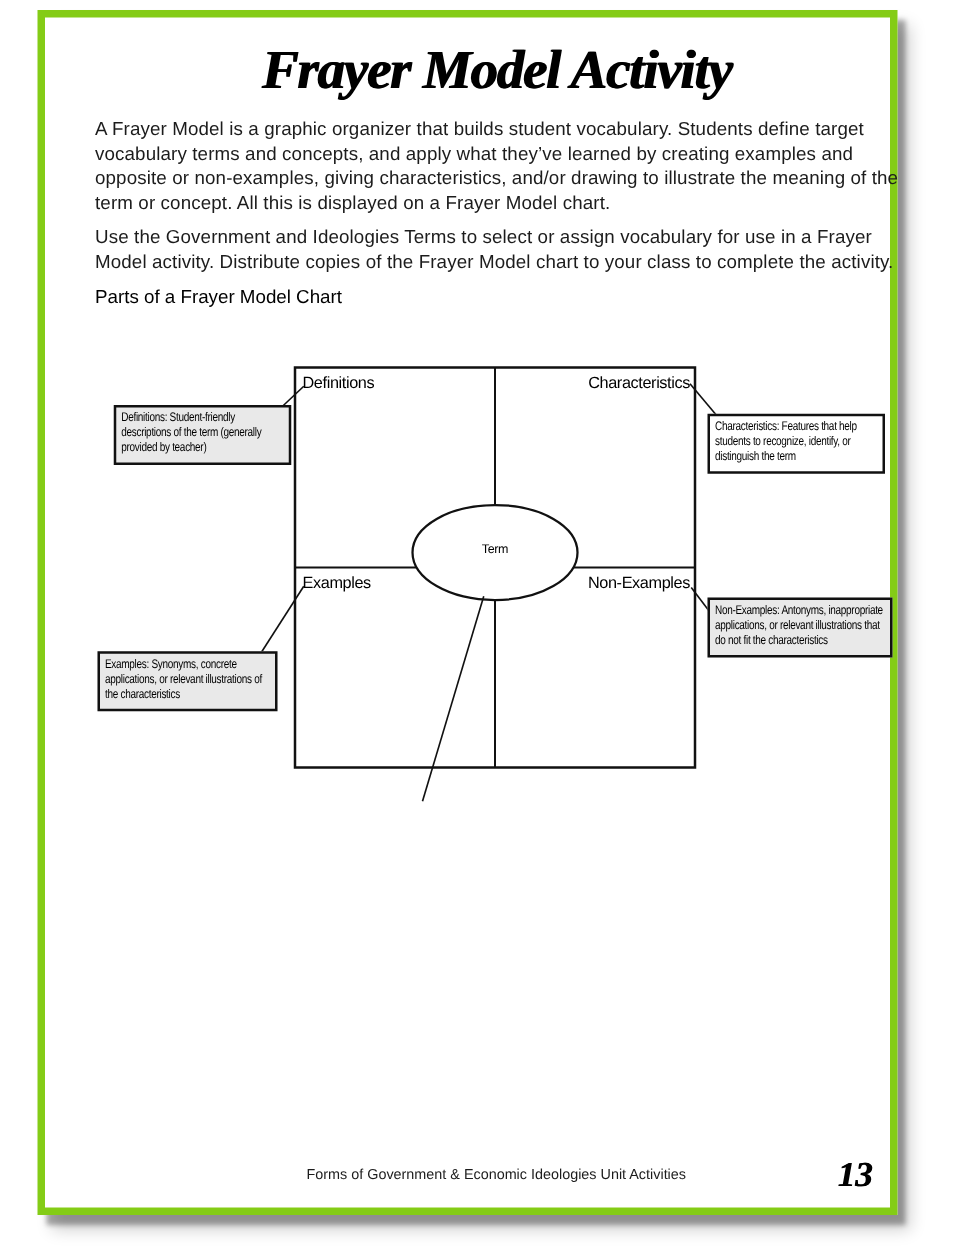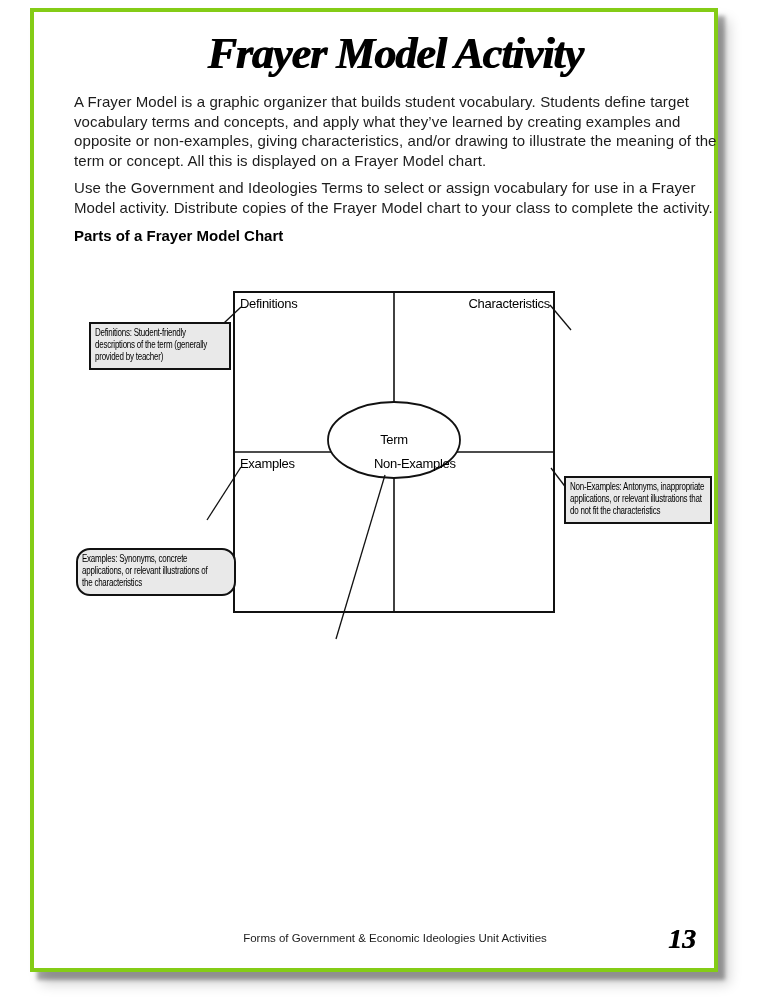--- a/index.html
+++ b/index.html
@@ -4,79 +4,79 @@
 <style>
   * { margin:0; padding:0; box-sizing:border-box; }
   html,body { background:#ffffff; }
   body { font-family:"Liberation Sans", sans-serif; color:#111; }
 
   .canvas {
     position:relative; width:773px; height:1000px; background:#ffffff; overflow:hidden;
   }
   .sheet {
     position:absolute; left:30px; top:8px; width:688px; height:964px;
-    background:#ffffff; border:4px solid #84cc16;
+    background:#ffffff; border:6px solid #84cc16;
     box-shadow: 7px 8px 4px rgba(0,0,0,0.32), 11px 12px 12px rgba(0,0,0,0.18);
   }
 
   .title {
     position:absolute; top:16px; left:40px; width:642px; text-align:center;
     font-family:"Liberation Serif", serif; font-style:italic; font-weight:bold;
     font-size:44px; letter-spacing:-1px; color:#000;
     text-shadow: 1px 0 0 #000;
     white-space:nowrap;
   }
 
   .body-text {
     position:absolute; left:40px; width:644px;
     font-size:15px; line-height:19.5px; color:#1c1c1c; letter-spacing:0.1px;
   }
   .para1 { top:80px; }
   .para2 { top:166px; }
 
   .section-heading {
     position:absolute; left:40px; top:215px;
-    font-size:15px; font-weight:bold; color:#000;
+    font-size:15px; font-weight:normal; color:#000;
   }
 
   .chart-svg {
     position:absolute; left:0; top:0; width:688px; height:964px;
     pointer-events:none;
   }
   .chart-svg rect, .chart-svg line, .chart-svg ellipse { stroke:#111; }
   .chart-svg rect { fill:none; stroke-width:2; }
   .chart-svg .divider { stroke-width:1.6; }
   .chart-svg ellipse { fill:#ffffff; stroke-width:1.8; }
   .chart-svg .leader { stroke-width:1.3; }
 
   .cond { font-weight:normal; letter-spacing:-0.3px; }
 
   .quad-label { position:absolute; font-size:13px; color:#000; white-space:nowrap; }
   .q-def   { left:206px; top:284px; }
   .q-char  { left:340px; top:284px; width:176px; text-align:right; }
   .q-ex    { left:206px; top:444px; }
-  .q-nonex { left:340px; top:444px; width:176px; text-align:left; }
+  .q-nonex { left:340px; top:444px; width:176px; text-align:right; }
 
   .term-label {
     position:absolute; left:295px; top:420px; width:130px; text-align:center;
-    font-size:13px; color:#000;
+    font-size:10px; color:#000;
   }
 
   .callout {
     position:absolute; border:2px solid #111; background:#ffffff;
     padding:3px 4px 4px; font-size:10px; line-height:12.2px; color:#000;
   }
   .callout .inner { transform:scaleX(0.8); transform-origin:0 0; }
   .shaded { background:#e9e9e9; }
 
   .co-def   { left:55px;  top:310px; width:142px; }
   .co-def .inner   { width:162px; }
   .co-char  { left:530px; top:317px; width:142px; }
   .co-char .inner  { width:162px; }
-  .co-ex    { left:42px;  top:536px; width:160px;border-radius:14px; }
+  .co-ex    { left:42px;  top:507px; width:144px; }
   .co-ex .inner    { width:160px; }
   .co-nonex { left:530px; top:464px; width:148px; }
   .co-nonex .inner { width:170px; }
   .co-term  { left:247px; top:626px; width:95px; min-height:136px; }
   .co-term .inner  { width:106px; }
   .term-item { padding-left:7px; }
 
   .footer-line {
     position:absolute; left:40px; width:642px; text-align:center;
     font-size:11.5px; line-height:13px; color:#1c1c1c;
@@ -119,20 +119,23 @@
     <div class="quad-label cond q-char">Characteristics</div>
     <div class="quad-label cond q-ex">Examples</div>
     <div class="quad-label cond q-nonex">Non-Examples</div>
 
     <div class="term-label cond">Term</div>
 
     <div class="callout cond co-def shaded">
       <div class="inner">Definitions: Student-friendly descriptions of the term (generally provided by teacher)</div>
     </div>
 
+    <div class="callout cond co-char">
+      <div class="inner">Characteristics: Features that help students to recognize, identify, or distinguish the term</div>
+    </div>
 
     <div class="callout cond co-ex shaded">
       <div class="inner">Examples: Synonyms, concrete applications, or relevant illustrations of the characteristics</div>
     </div>
 
     <div class="callout cond co-nonex shaded">
       <div class="inner">Non-Examples: Antonyms, inappropriate applications, or relevant illustrations that do not fit the characteristics</div>
     </div>
 
 

